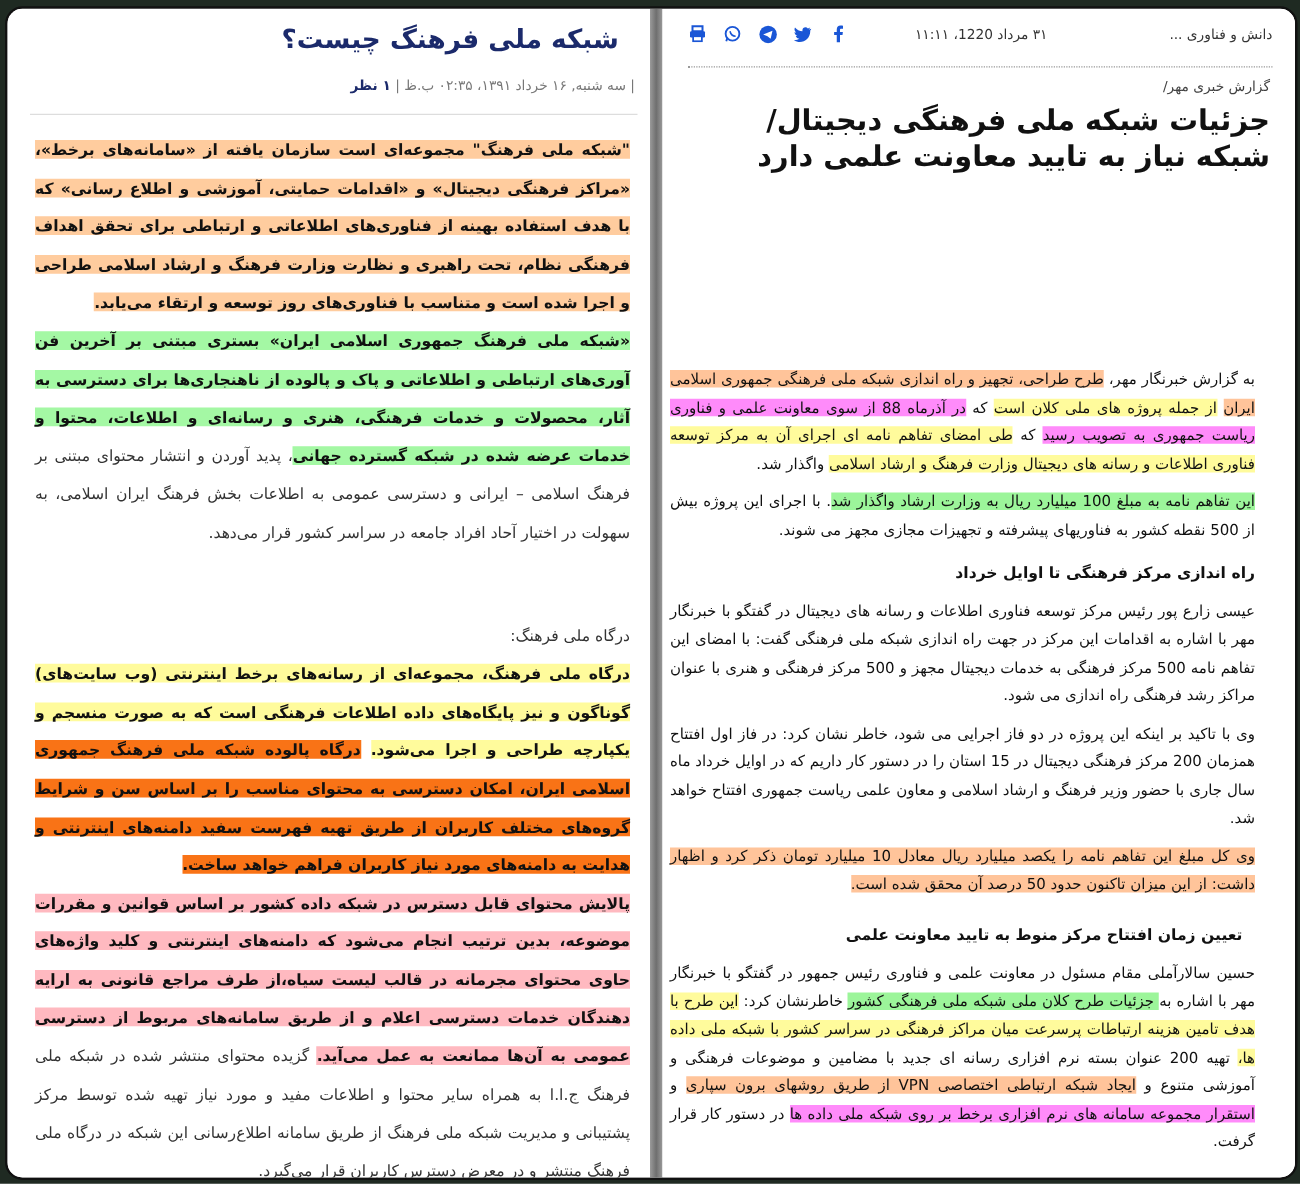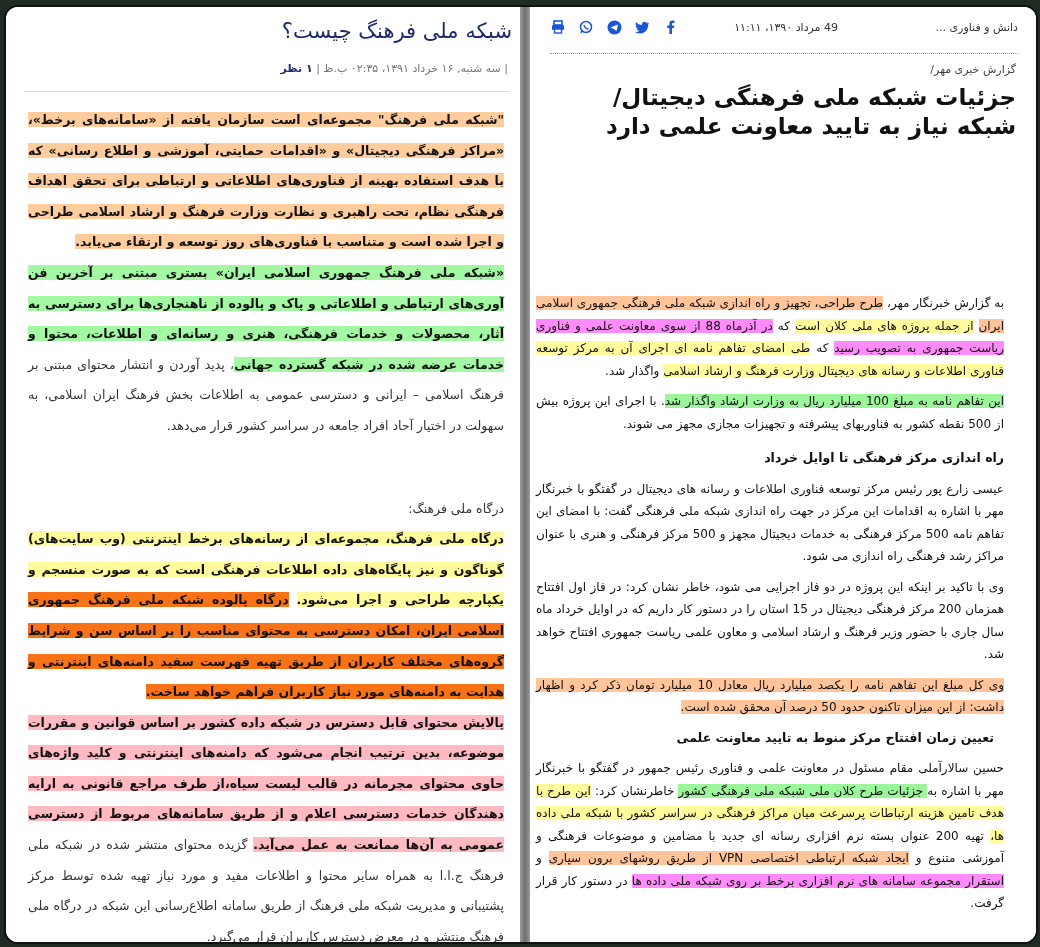--- a/index.html
+++ b/index.html
@@ -16,22 +16,22 @@
   .divider {
     position:absolute; left:514px; top:0; width:10px; height:100%;
     background:linear-gradient(to right,#9a9a9a,#6f6f6f 50%,#9a9a9a);
   }
   
   .left {
     position:absolute; left:0; top:0; width:514px; height:100%;
     direction:rtl; background:#fff;
   }
   .left-title {
-    position:absolute; right:8px; top:12px;
-    font-size:21px; font-weight:normal; color:#1b2a6b; margin:0;
+    position:absolute; right:25px; top:12px;
+    font-size:21px; font-weight:bold; color:#1b2a6b; margin:0;
   }
   .left-meta {
     position:absolute; right:12px; top:55px;
     font-size:11px; color:#777;
   }
   .left-meta .comments { color:#1b2a6b; font-weight:bold; }
   .left-sep { position:absolute; left:18px; right:10px; top:84px; border-top:1px solid #ddd; }
   .left-body {
     position:absolute; right:16px; top:98px; width:476px;
     font-size:12.5px; line-height:30.6px; text-align:justify; color:#333;
@@ -64,21 +64,21 @@
     position:absolute; left:20px; right:18px; top:151px; height:116px;
     background:#f4f5f7; font-size:12px; line-height:19px; color:#111;
     padding:22px 20px 0 26px; box-sizing:border-box;
   }
   .rbody {
     position:absolute; right:32px; top:285px; width:468px;
     font-size:12px; line-height:22.5px; color:#111; text-align:justify;
   }
   .rbody p { margin:0 0 8px 0; }
   .rbody h3 { font-size:12.5px; font-weight:bold; margin:12px 0 8px 0; }
-  .rbody h3.pad { margin-top:8px; margin-right:10px; }
+  .rbody h3.pad { margin-top:18px; margin-right:10px; }
 
   .hl-orange { background:#ffc49a; }
   .hl-green  { background:#9cf59a; }
   .hl-yellow { background:#fffb9c; }
   .hl-blue   { background:#f97316; }
   .hl-pink   { background:#ffb9c0; }
   .hl-magenta{ background:#ff8bfa; }
   .hl-lorange{ background:#ffcc9e; }
   .hl-lgreen { background:#a4f8a4; }
 </style>
@@ -103,21 +103,21 @@
       <p class="b"><span class="hl-yellow">درگاه ملی فرهنگ، مجموعه‌ای از رسانه‌های برخط اینترنتی (وب سایت‌های) گوناگون و نیز پایگاه‌های داده اطلاعات فرهنگی است که به صورت منسجم و یکپارچه طراحی و اجرا می‌شود.</span> <span class="hl-blue">درگاه پالوده شبکه ملی فرهنگ جمهوری اسلامی ایران، امکان دسترسی به محتوای مناسب را بر اساس سن و شرایط گروه‌های مختلف کاربران از طریق تهیه فهرست سفید دامنه‌های اینترنتی و هدایت به دامنه‌های مورد نیاز کاربران فراهم خواهد ساخت.</span></p>
       <p><span class="b hl-pink">پالایش محتوای قابل دسترس در شبکه داده کشور بر اساس قوانین و مقررات موضوعه، بدین ترتیب انجام می‌شود که دامنه‌های اینترنتی و کلید واژه‌های حاوی محتوای مجرمانه در قالب لیست سیاه،از طرف مراجع قانونی به ارایه دهندگان خدمات دسترسی اعلام و از طریق سامانه‌های مربوط از دسترسی عمومی به آن‌ها ممانعت به عمل می‌آید.</span><span> گزیده محتوای منتشر شده در شبکه ملی فرهنگ ج.ا.ا به همراه سایر محتوا و اطلاعات مفید و مورد نیاز تهیه شده توسط مرکز پشتیبانی و مدیریت شبکه ملی فرهنگ از طریق سامانه اطلاع‌رسانی این شبکه در درگاه ملی فرهنگ منتشر و در معرض دسترس کاربران قرار می‌گیرد.</span></p>
     </div>
   </section>
 
   <div class="divider"></div>
 
   <section class="right">
     <div class="topbar">
       <a class="cat">دانش و فناوری ...</a>
-      <span class="date">49 مرداد ۱۳۹۰، ۱۱:۱۱</span>
+      <span class="date">۳۱ مرداد 1220، ۱۱:۱۱</span>
       <div class="icons">
         <span class="ic">
           <svg width="14" height="14" viewBox="0 0 14 14">
               <rect x="3" y="1" width="8" height="4" fill="none" stroke="#1a56d6" stroke-width="1.6"></rect>
               <rect x="1" y="5" width="12" height="5" rx="1" fill="#1a56d6"></rect>
               <rect x="3.5" y="9" width="7" height="4" fill="#fff" stroke="#1a56d6" stroke-width="1.4"></rect>
             </svg>
         </span>
         <span class="ic">
           <svg width="14" height="14" viewBox="0 0 14 14">

